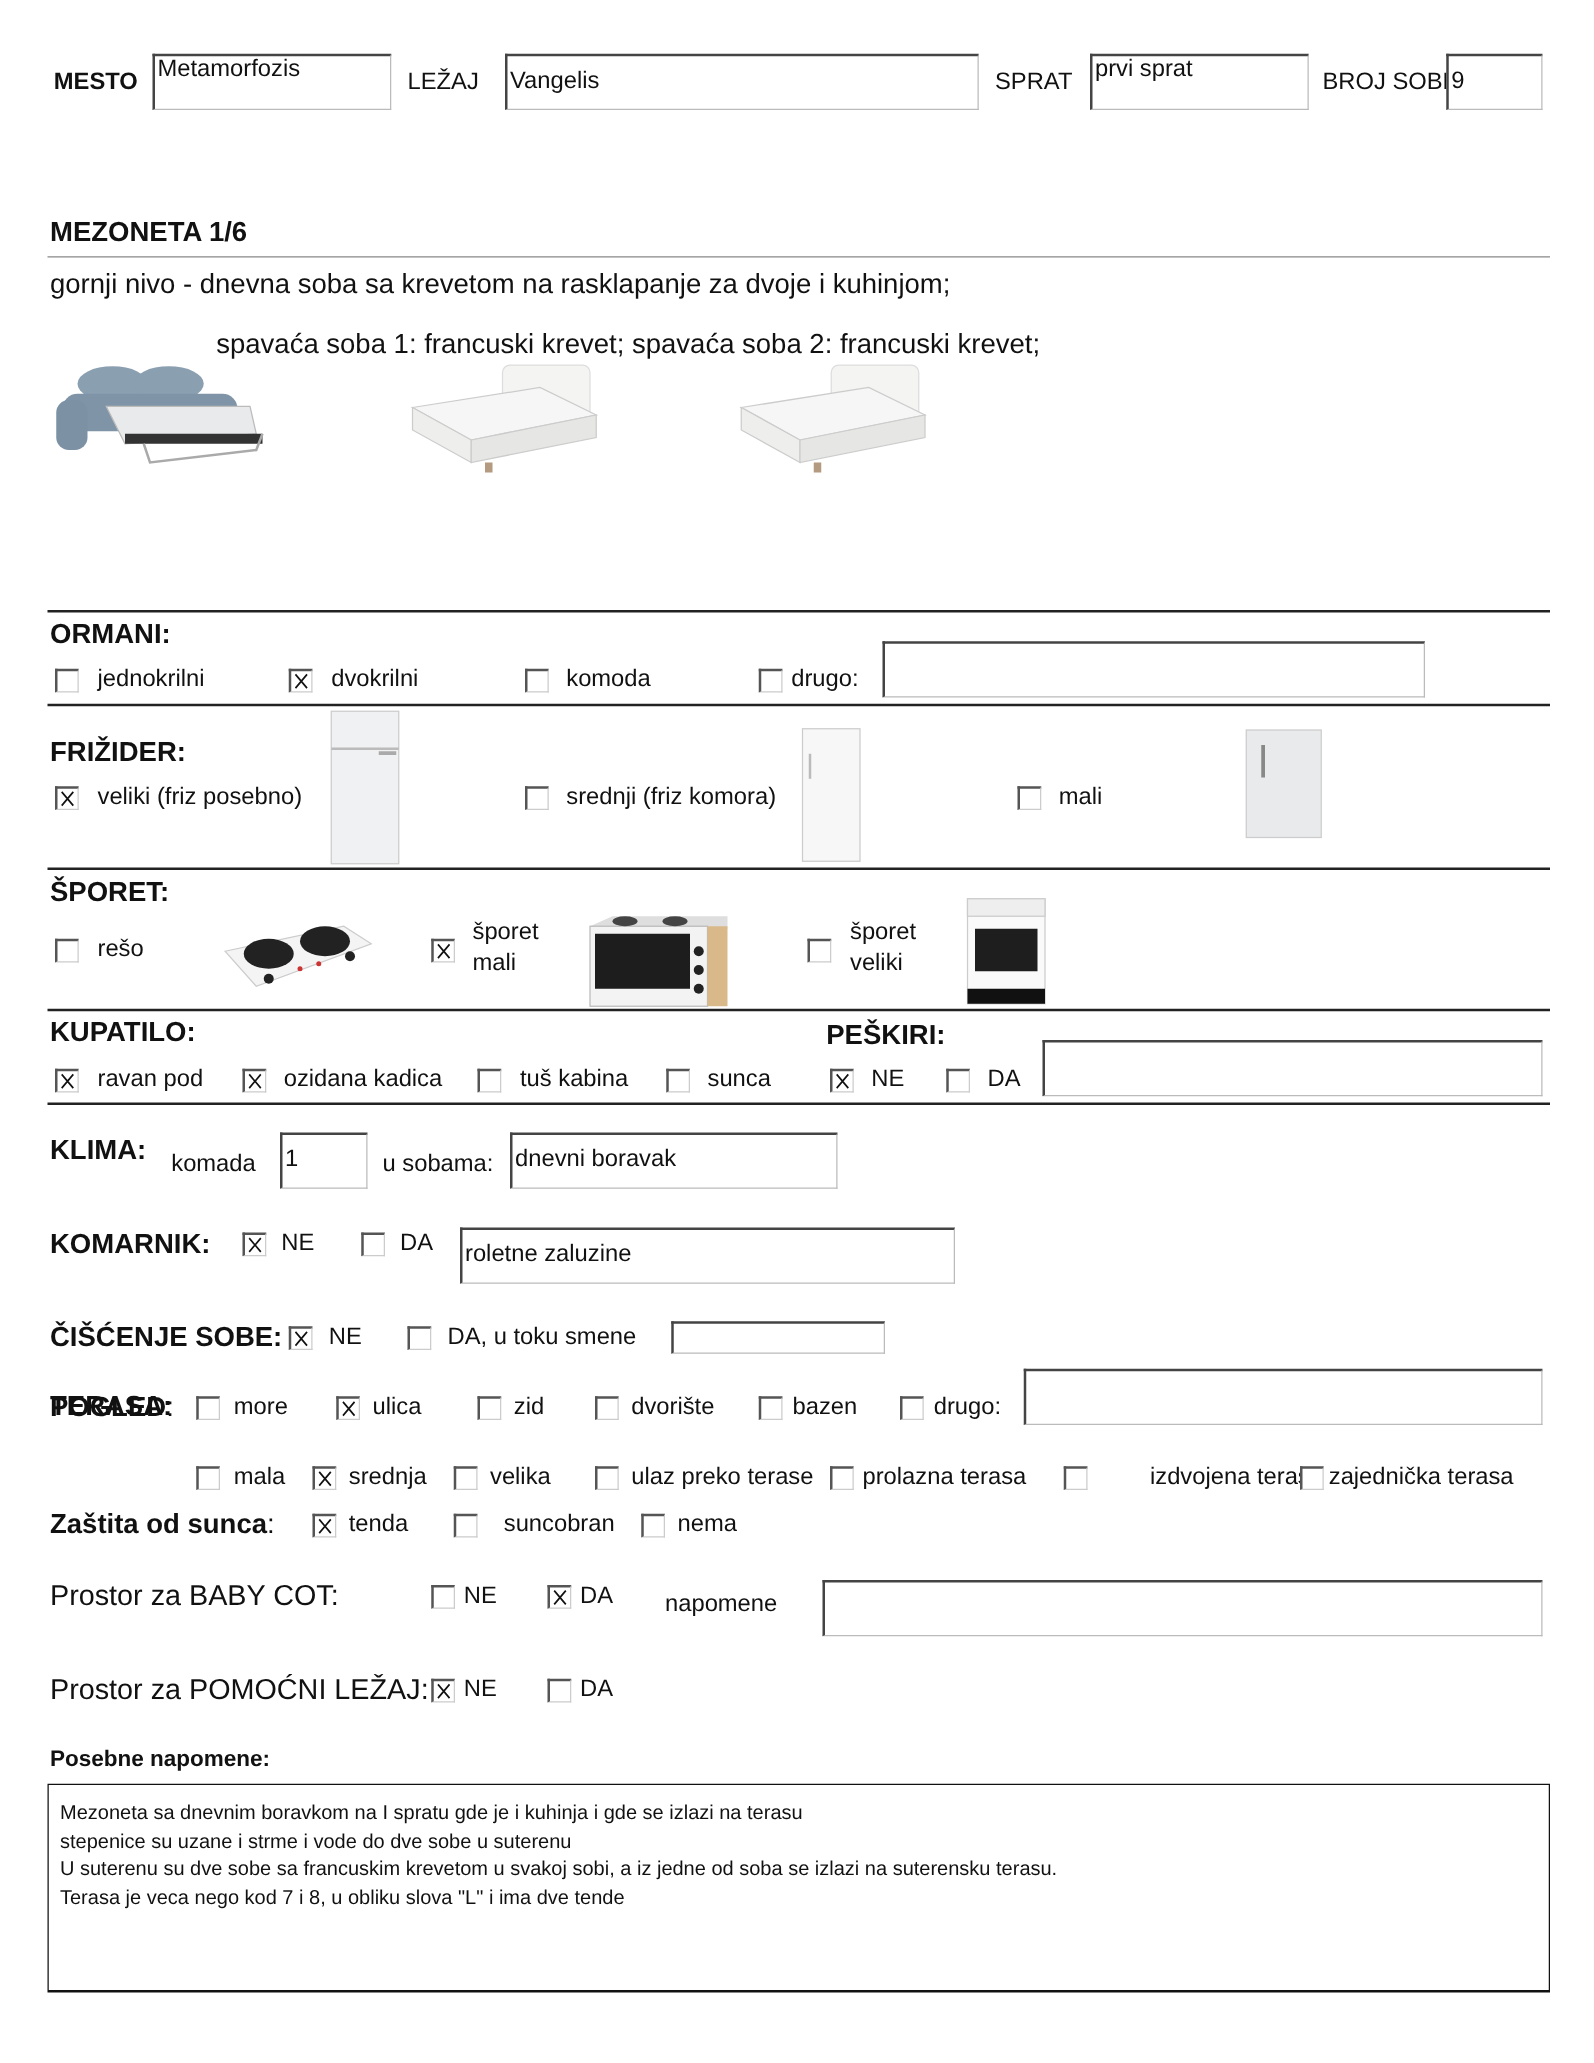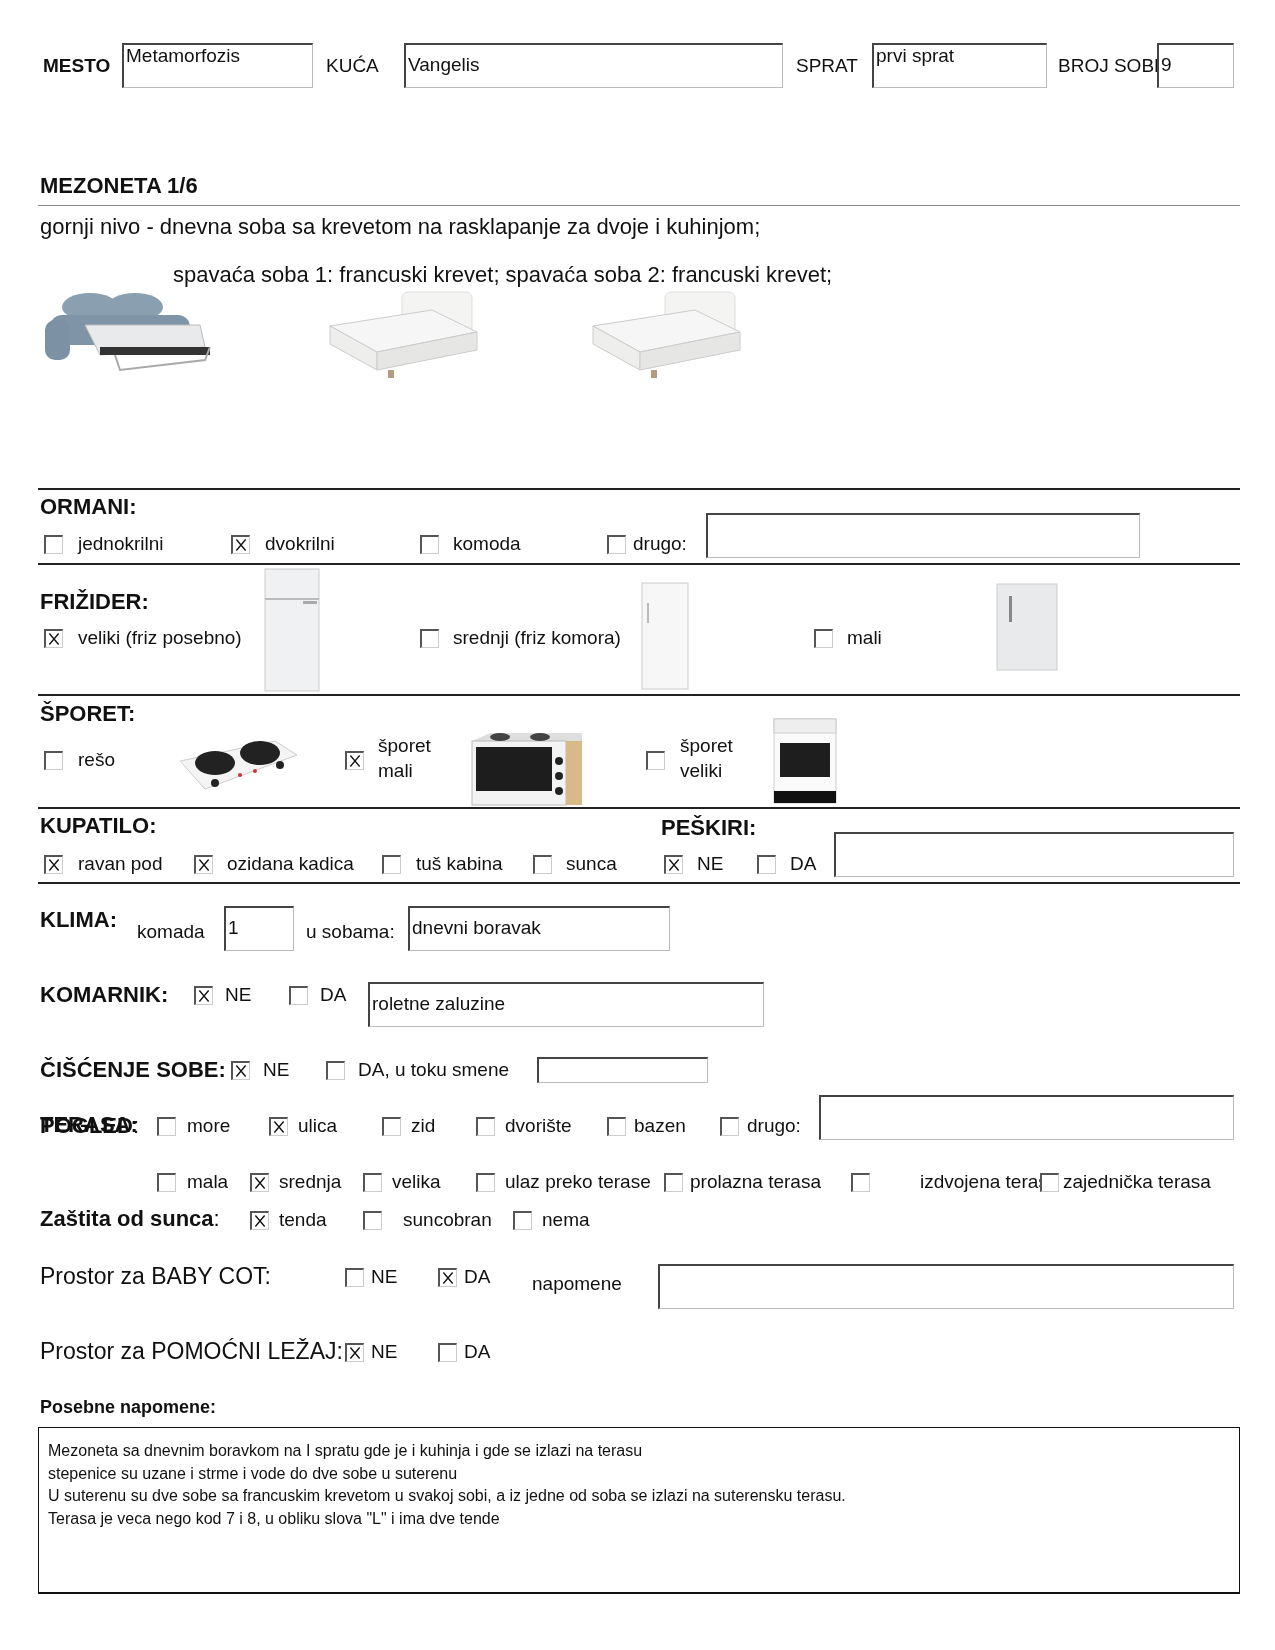--- a/index.html
+++ b/index.html
@@ -17,21 +17,21 @@
   .img { position:absolute; }
   .notes-box { position:absolute; left:38px; top:1427px; width:1202px; height:167px; border:1px solid #111;
                border-bottom:2px solid #111; box-sizing:border-box; padding:12px 9px; font-size:16px; line-height:22.5px; }
   .notes-line { display:block; white-space:nowrap; }
 </style>
 </head>
 <body>
 
 <span class="lbl" style="left:43px;top:55px;font-weight:bold;">MESTO</span>
 <div class="field" style="left:122px;top:43px;width:191px;height:45px;line-height:22px;">Metamorfozis</div>
-<span class="lbl" style="left:326px;top:55px;">KUĆA</span>
+<span class="lbl" style="left:326px;top:55px;">LEŽAJ</span>
 <div class="field" style="left:404px;top:43px;width:379px;height:45px;line-height:40px;">Vangelis</div>
 <span class="lbl" style="left:796px;top:55px;">SPRAT</span>
 <div class="field" style="left:872px;top:43px;width:175px;height:45px;line-height:22px;">prvi sprat</div>
 <span class="lbl" style="left:1058px;top:55px;">BROJ SOBE</span>
 <div class="field" style="left:1157px;top:43px;width:77px;height:45px;line-height:40px;">9</div>
 
 <span class="hdr" style="left:40px;top:173px;">MEZONETA 1/6</span>
 <div class="rule thin" style="top:205px;"></div>
 <span class="lbl" style="left:40px;top:214px;font-size:22px;">gornji nivo - dnevna soba sa krevetom na rasklapanje za dvoje i kuhinjom;</span>
 <span class="lbl" style="left:173px;top:244px;font-size:22px;margin-top:18px;">spavaća soba 1: francuski krevet;  spavaća soba 2: francuski krevet;</span>

